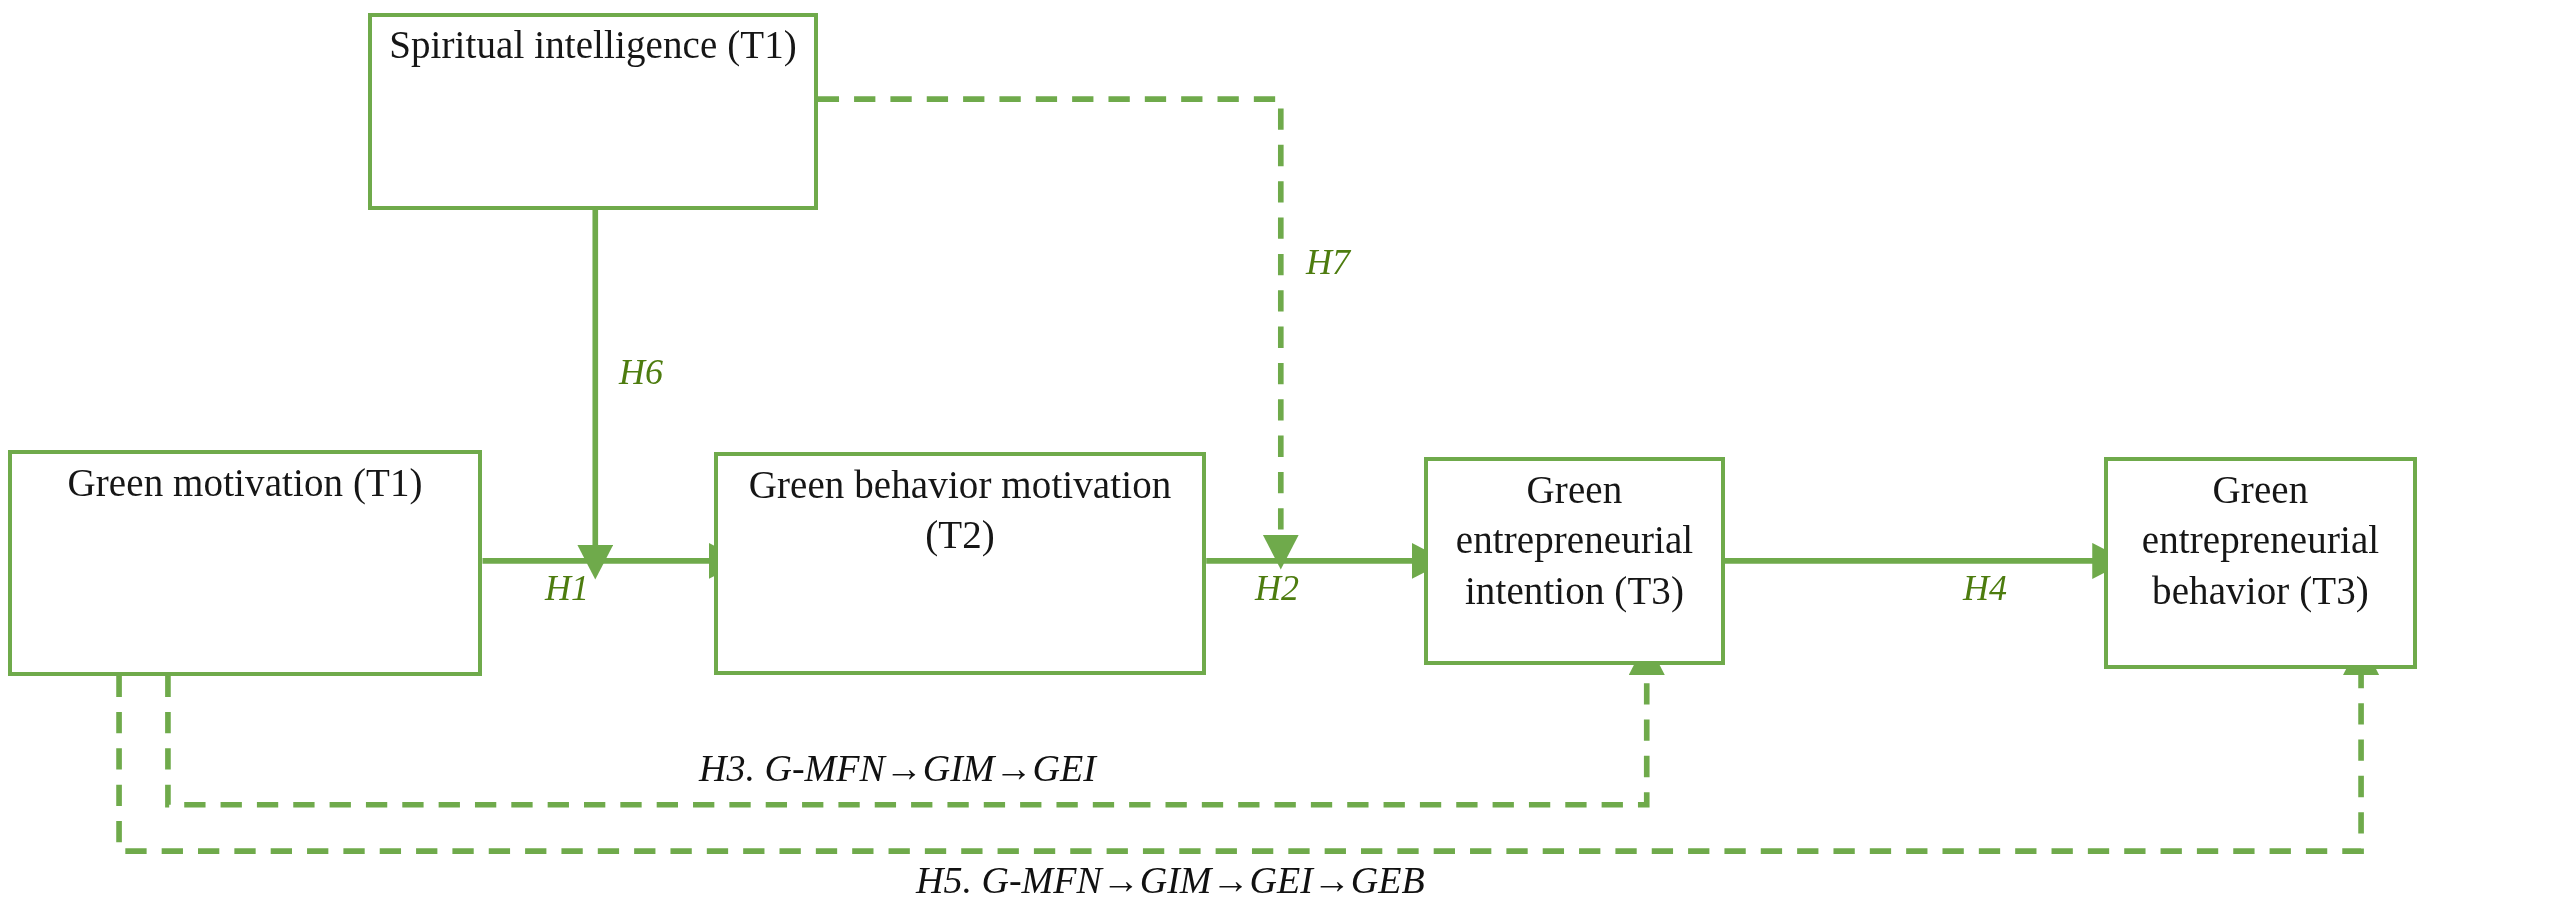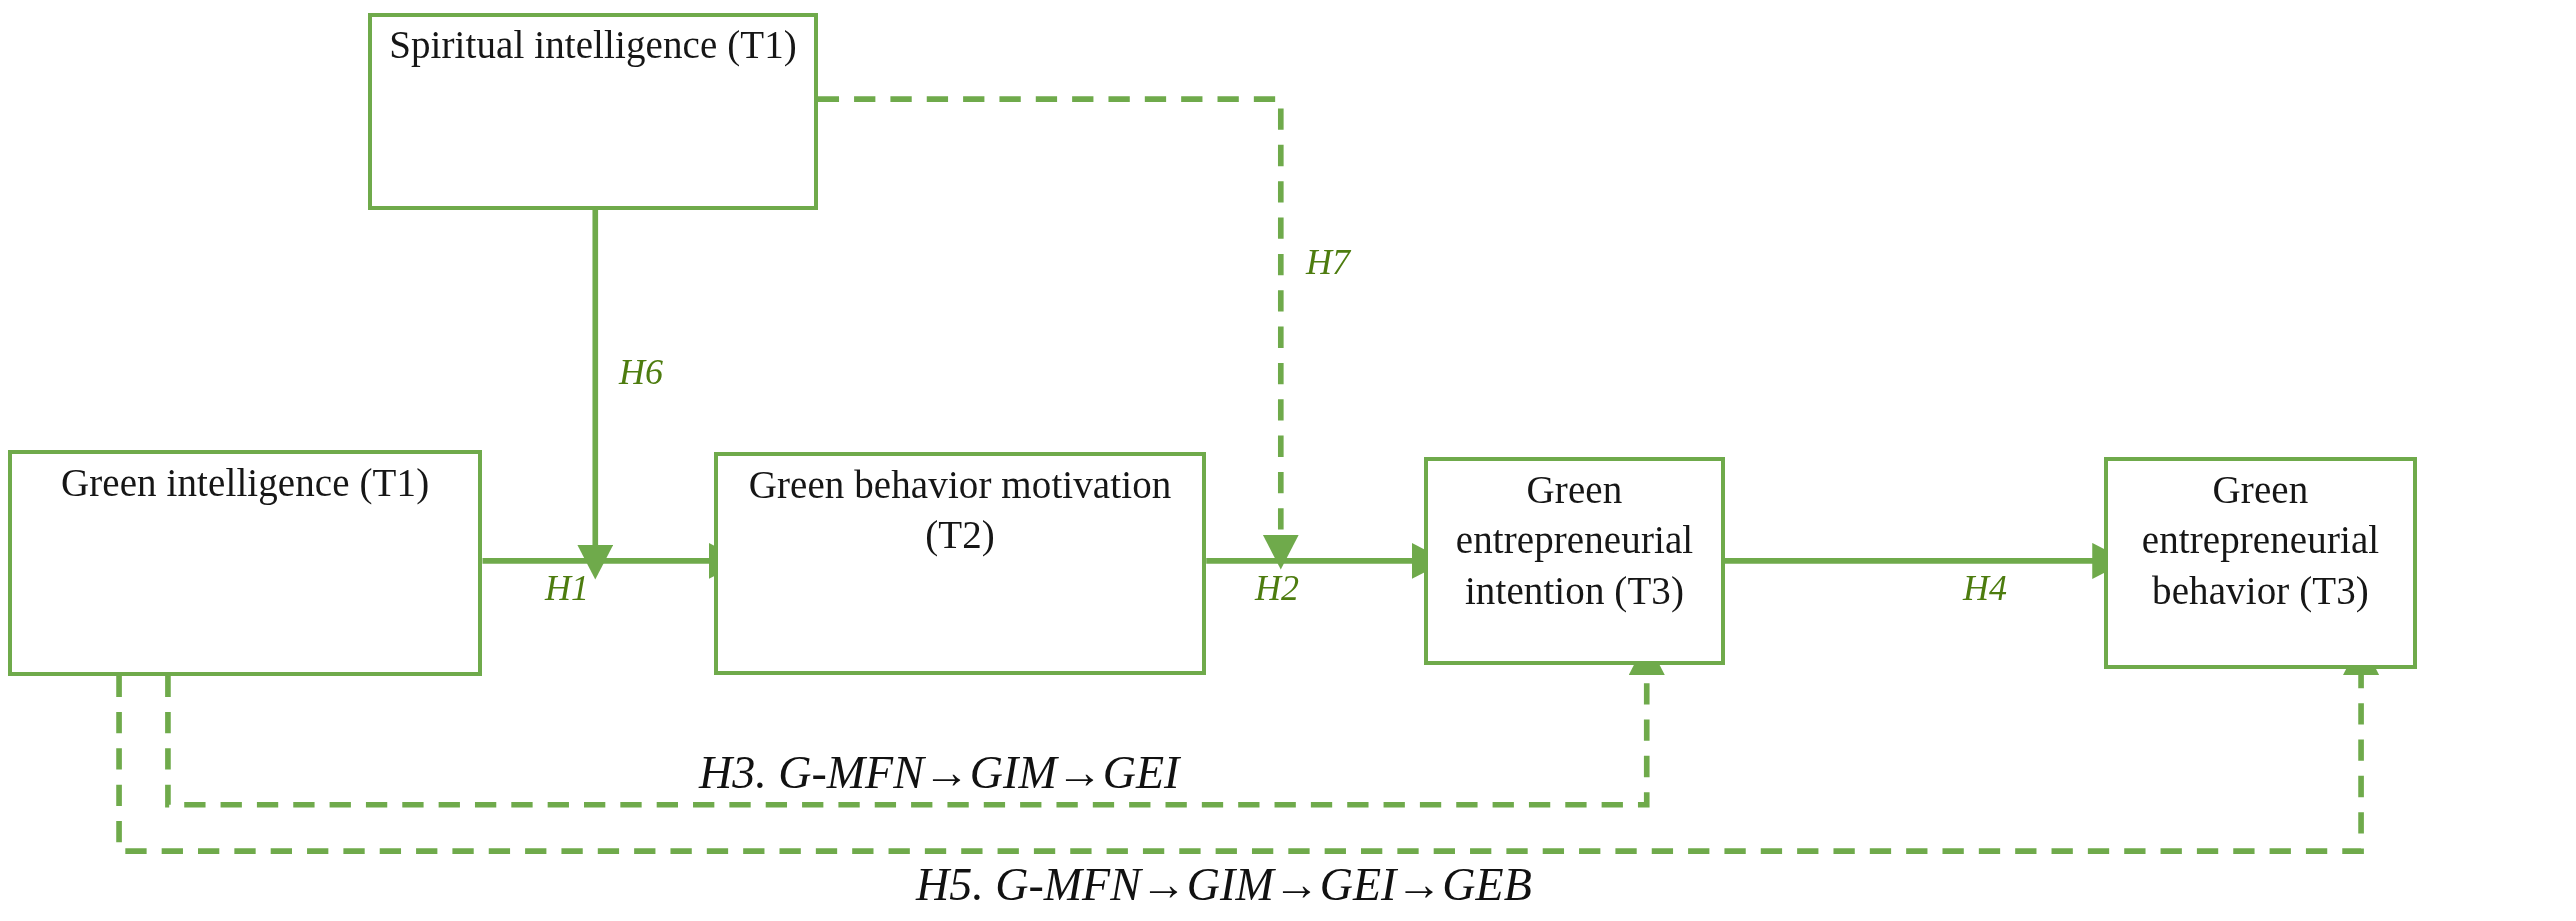--- a/index.html
+++ b/index.html
@@ -48,21 +48,21 @@
     font-style: italic;
     font-size: 36px;
     line-height: 1.05;
     white-space: nowrap;
     z-index: 4;
   }
   .path-label {
     position: absolute;
     color: #111111;
     font-style: italic;
-    font-size: 46px;
+    font-size: 38px;
     line-height: 1.05;
     white-space: nowrap;
     z-index: 4;
   }
 </style>
 </head>
 <body>
 
 <div id="canvas">
 
@@ -92,21 +92,21 @@
     <path d="M268,1078 L268,1284 L2628,1284 L2628,1068" fill="none" stroke="#6FAA4B" stroke-width="9" stroke-dasharray="34 24" marker-end="url(#arrow-up)"></path>
 
     <path d="M190,1078 L190,1358 L3768,1358 L3768,1068" fill="none" stroke="#6FAA4B" stroke-width="9" stroke-dasharray="34 24" marker-end="url(#arrow-up)"></path>
   </svg>
 
   <div class="node-box" style="left:368px; top:12.5px; width:450px; height:197px;">
     <span class="node-label">Spiritual intelligence (T1)</span>
   </div>
 
   <div class="node-box" style="left:8.1px; top:450px; width:474px; height:226px;">
-    <span class="node-label">Green intelligence (T1)</span>
+    <span class="node-label">Green motivation (T1)</span>
   </div>
 
   <div class="node-box" style="left:714px; top:452px; width:492px; height:223px;">
     <span class="node-label">Green behavior motivation (T2)</span>
   </div>
 
   <div class="node-box" style="left:1424px; top:457px; width:301px; height:208px;">
     <span class="node-label">Green entrepreneurial intention (T3)</span>
   </div>
 

